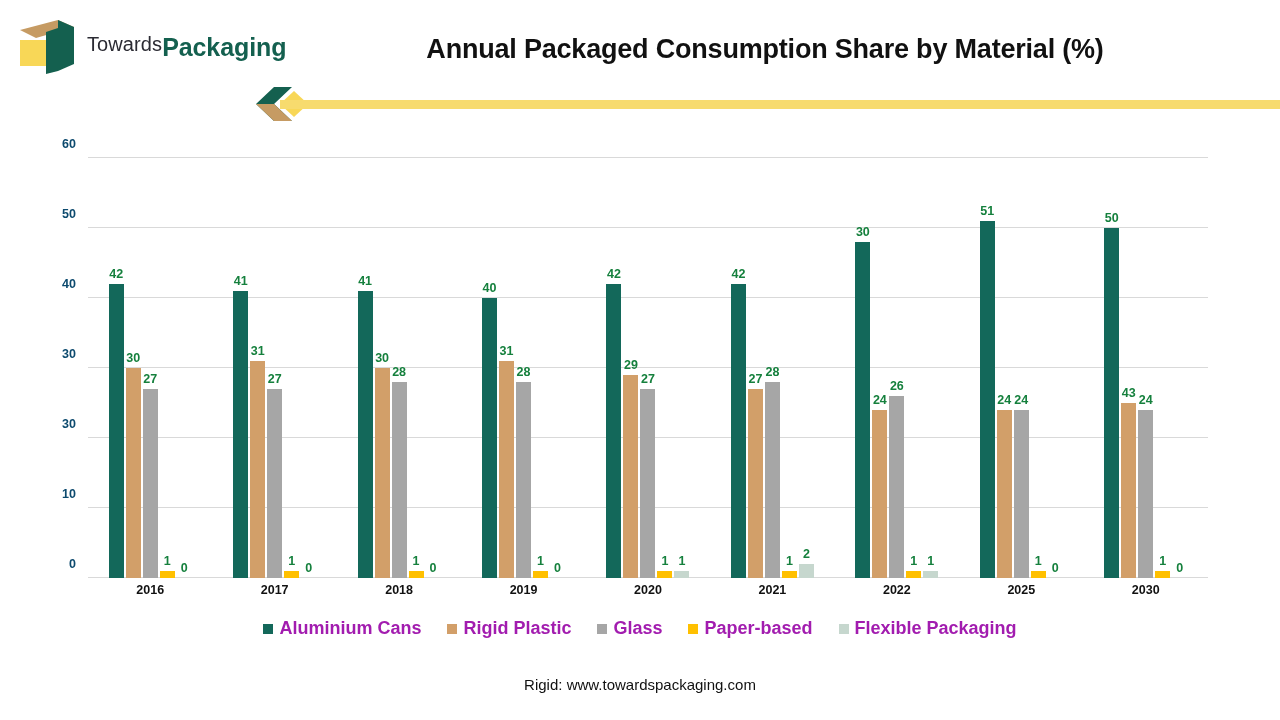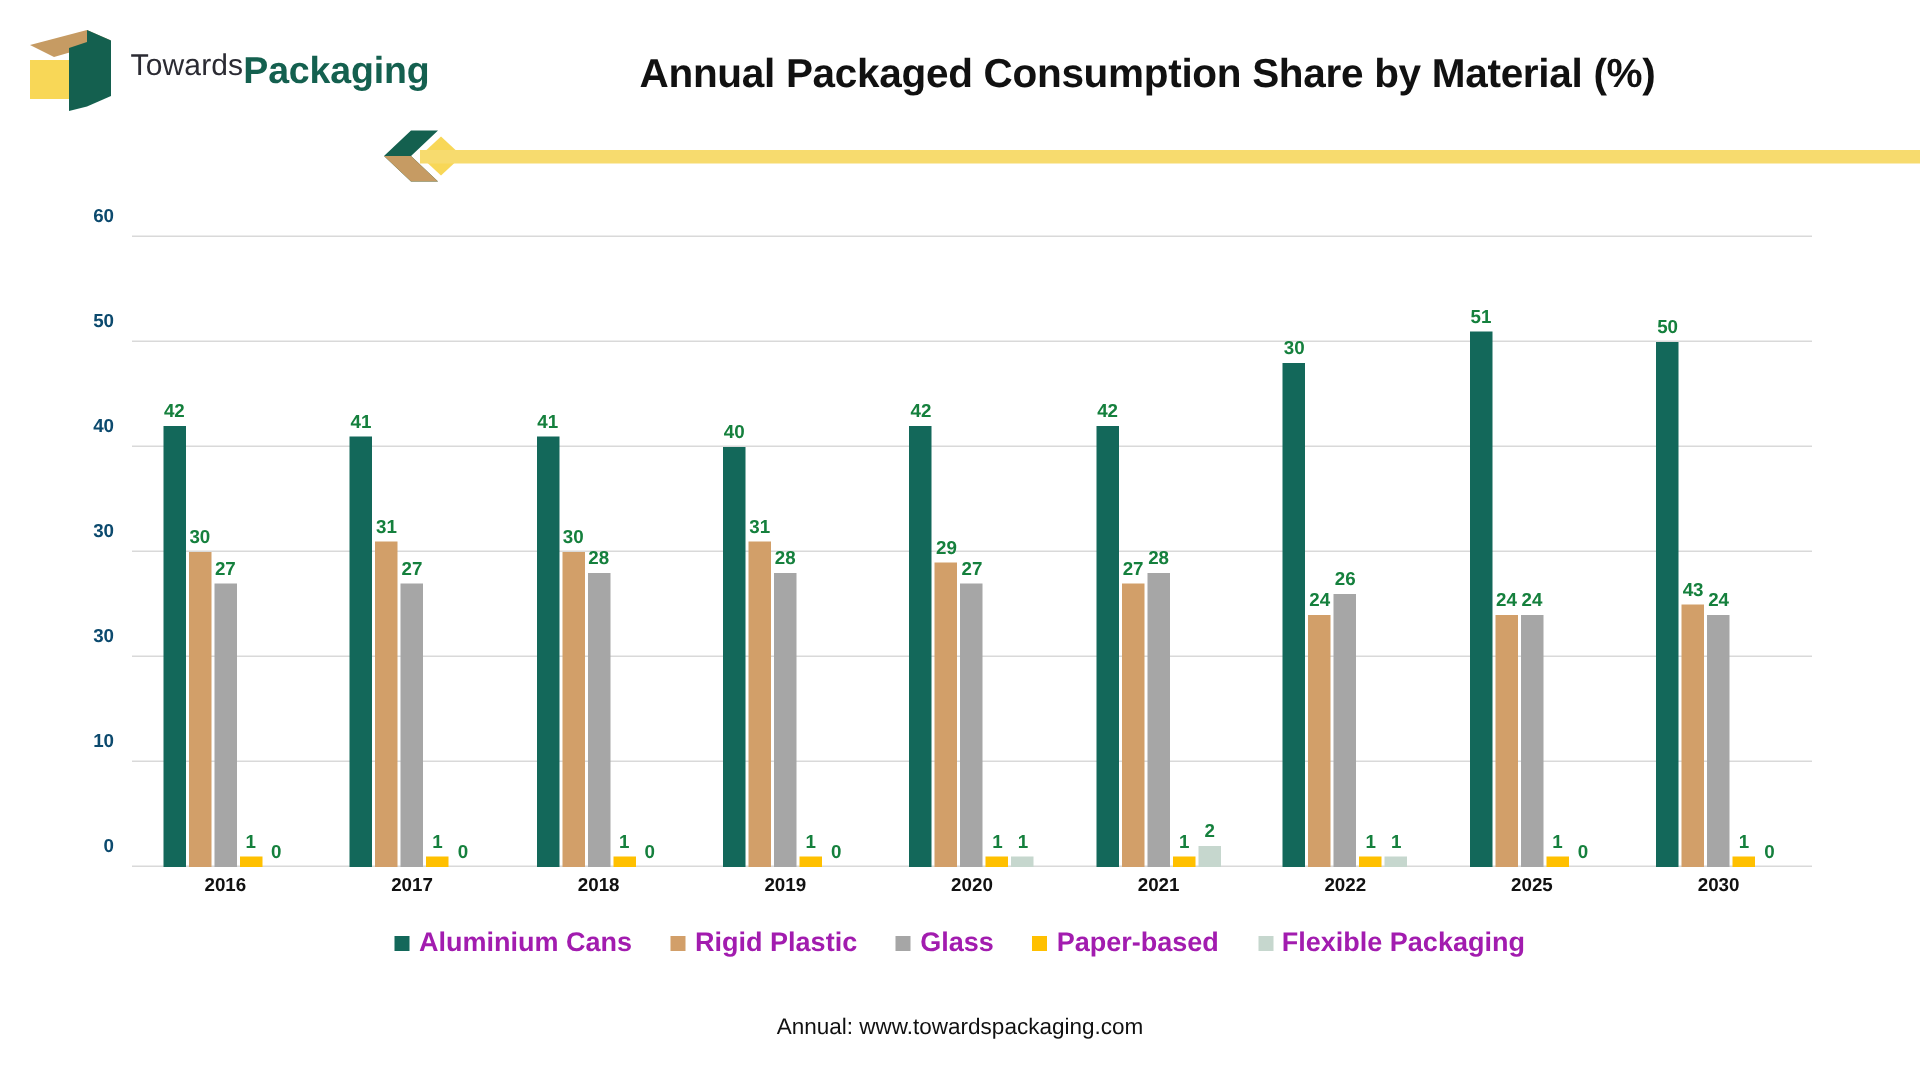--- a/index.html
+++ b/index.html
@@ -361,14 +361,14 @@
       <div class="legend-item">
         <span class="legend-swatch" style="background: rgb(255, 192, 0);"></span>
         <span class="legend-text">Paper-based</span>
       </div>
       <div class="legend-item">
         <span class="legend-swatch" style="background: rgb(198, 215, 206);"></span>
         <span class="legend-text">Flexible Packaging</span>
       </div>
     </div>
 
-  <div class="source">Annual: www.towardspackaging.com</div>
+  <div class="source">Rigid: www.towardspackaging.com</div>
 </div>
 
 </body></html>

